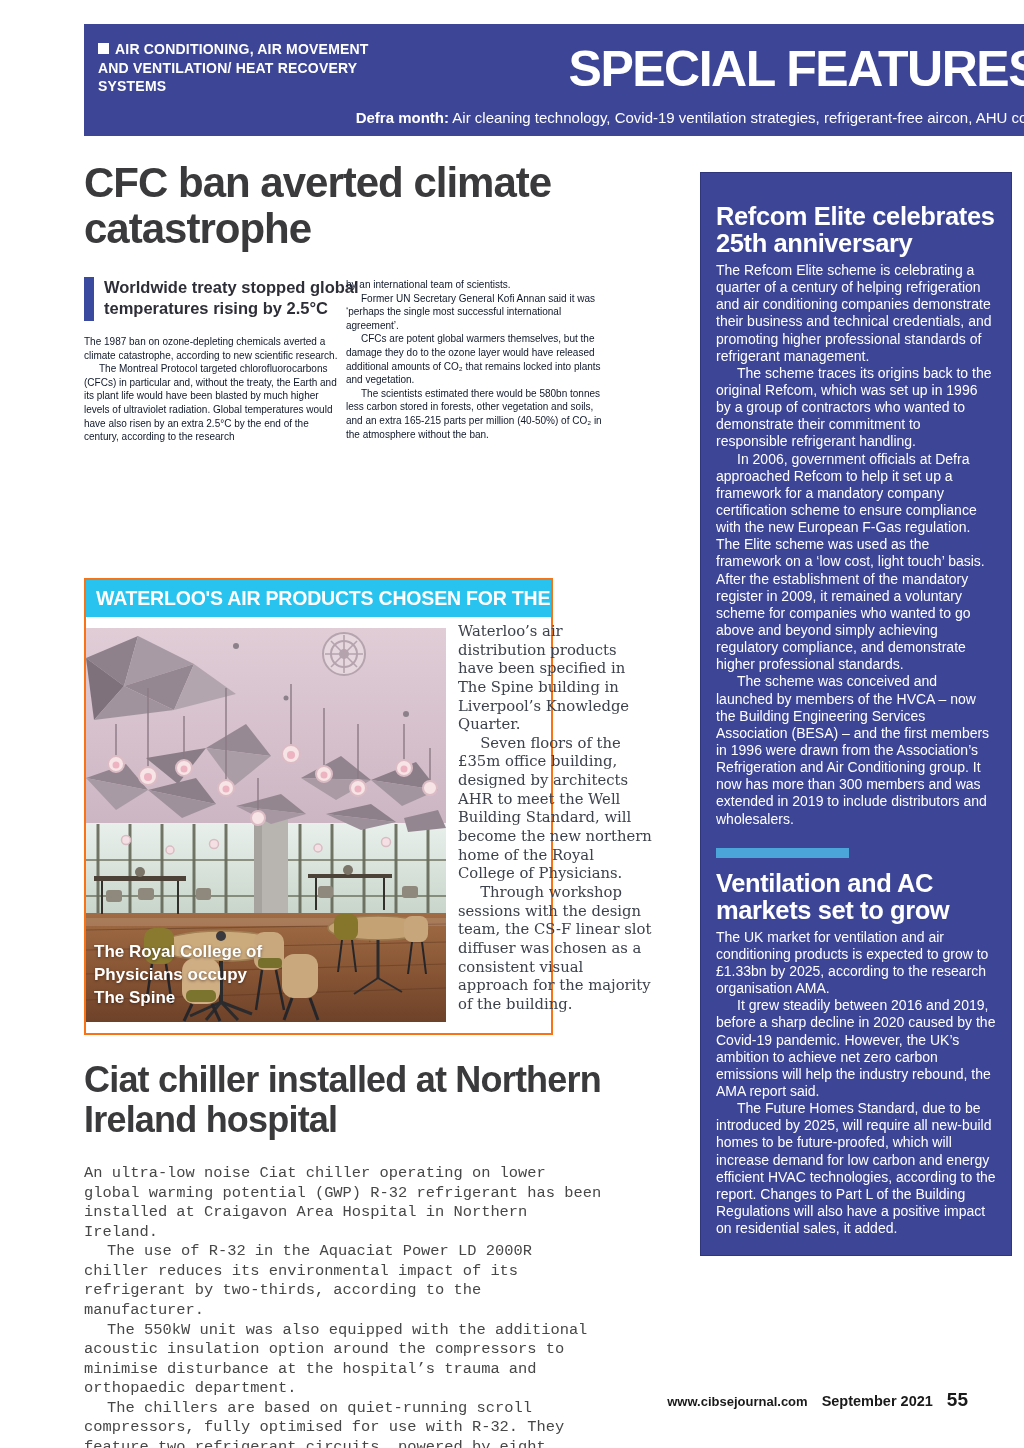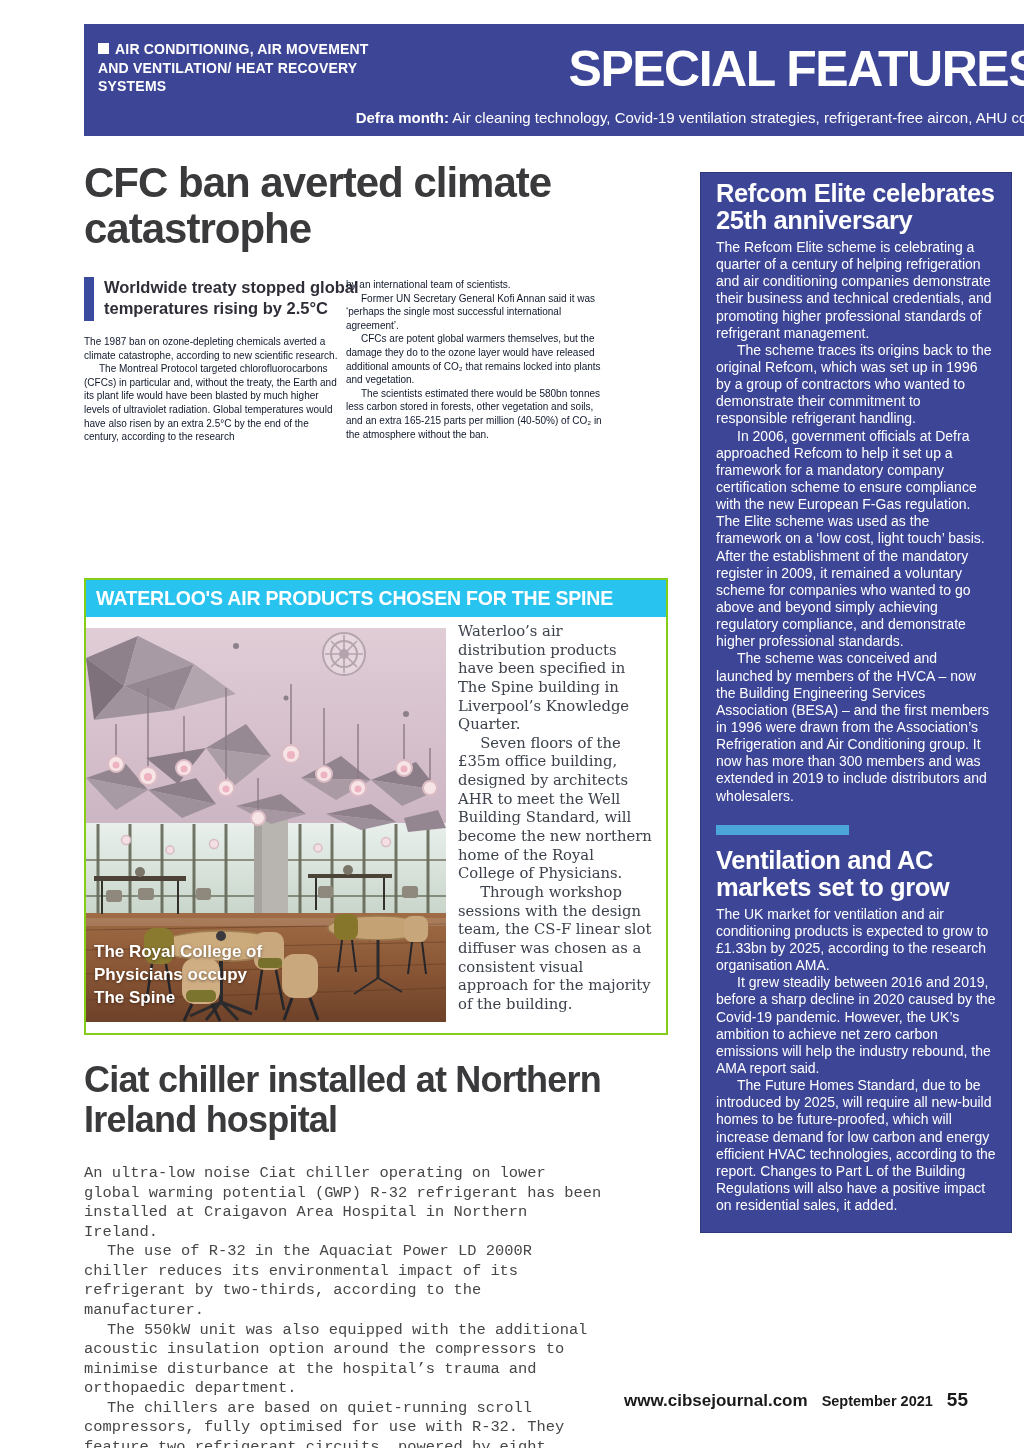--- a/index.html
+++ b/index.html
@@ -41,22 +41,22 @@
   }
   .standfirst-bar { flex:0 0 10px; height:44px; background:#3a4a9e; }
   .standfirst-text { font-size:16.5px; font-weight:bold; color:#2e2e38; line-height:1.3; }
   .a1-col { position:absolute; font-size:10px; color:#0f172a; line-height:1.36; }
   .a1-col1 { left:84px;  top:335px; width:262px; }
   .a1-col2 { left:346px; top:278px; width:256px; }
   .a1-col p, .ciat-body p, .sb-body p, .wbox-text p { margin:0; }
   .a1-col p + p, .ciat-body p + p, .sb-body p + p, .wbox-text p + p { text-indent:1.5em; }
   
   .wbox {
-    position:absolute; left:84px; top:578px; width:584px; height:457px;
-    border:2px solid #84cc16; background:#fff;
+    position:absolute; left:84px; top:578px; width:469px; height:457px;
+    border:2px solid #f97316; background:#fff;
   }
   .wbox-banner {
     position:absolute; left:0; top:0; right:0; height:37px; background:#29c3ef;
     display:flex; align-items:center; padding-left:10px;
     color:#fff; font-weight:bold; font-size:19.5px; letter-spacing:-.2px; white-space:nowrap;
   }
   .wphoto { position:absolute; left:0; top:48px; width:360px; height:394px; overflow:hidden; }
   .wphoto svg { display:block; }
   .wcaption {
     position:absolute; left:8px; bottom:12px; width:170px;
@@ -74,31 +74,31 @@
     font-size:36px; font-weight:bold; color:#3a3a3c; line-height:1.12; letter-spacing:-.8px;
   }
   .ciat-body {
     position:absolute; left:84px; top:1164px; width:520px;
     font-size:15.4px; color:#474747; line-height:1.27;font-family:Liberation Mono, monospace;
   }
   
   .sidebar {
     position:absolute; left:700px; top:172px; width:312px;
     background:#3d4597; border:1px solid #30367c;
-    padding:7px 15px 18px 15px; color:#fff;
+    padding:30px 15px 18px 15px; color:#fff;
   }
   .sb-title { font-size:25.5px; font-weight:bold; line-height:1.06; letter-spacing:-.4px; margin-bottom:5px; }
   .sb-body  { font-size:14px; line-height:1.225; }
   .sb-divider { width:133px; height:10px; background:#4ba5d8; margin:20px 0 12px 0; }
   
   .footer {
     position:absolute; top:1389px; right:56px;
     display:flex; align-items:baseline; gap:14px; color:#1a1a1a; white-space:nowrap;
   }
-  .footer-url  { font-size:17px; font-weight:bold; }
+  .footer-url  { font-size:13px; font-weight:bold; }
   .footer-date { font-size:14.5px; font-weight:bold; }
   .footer-page { font-size:19px; font-weight:bold; }
 </style>
 </head>
 <body>
 
 <div class="page">
 
   <div class="hdr">
     <div class="hdr-left">

